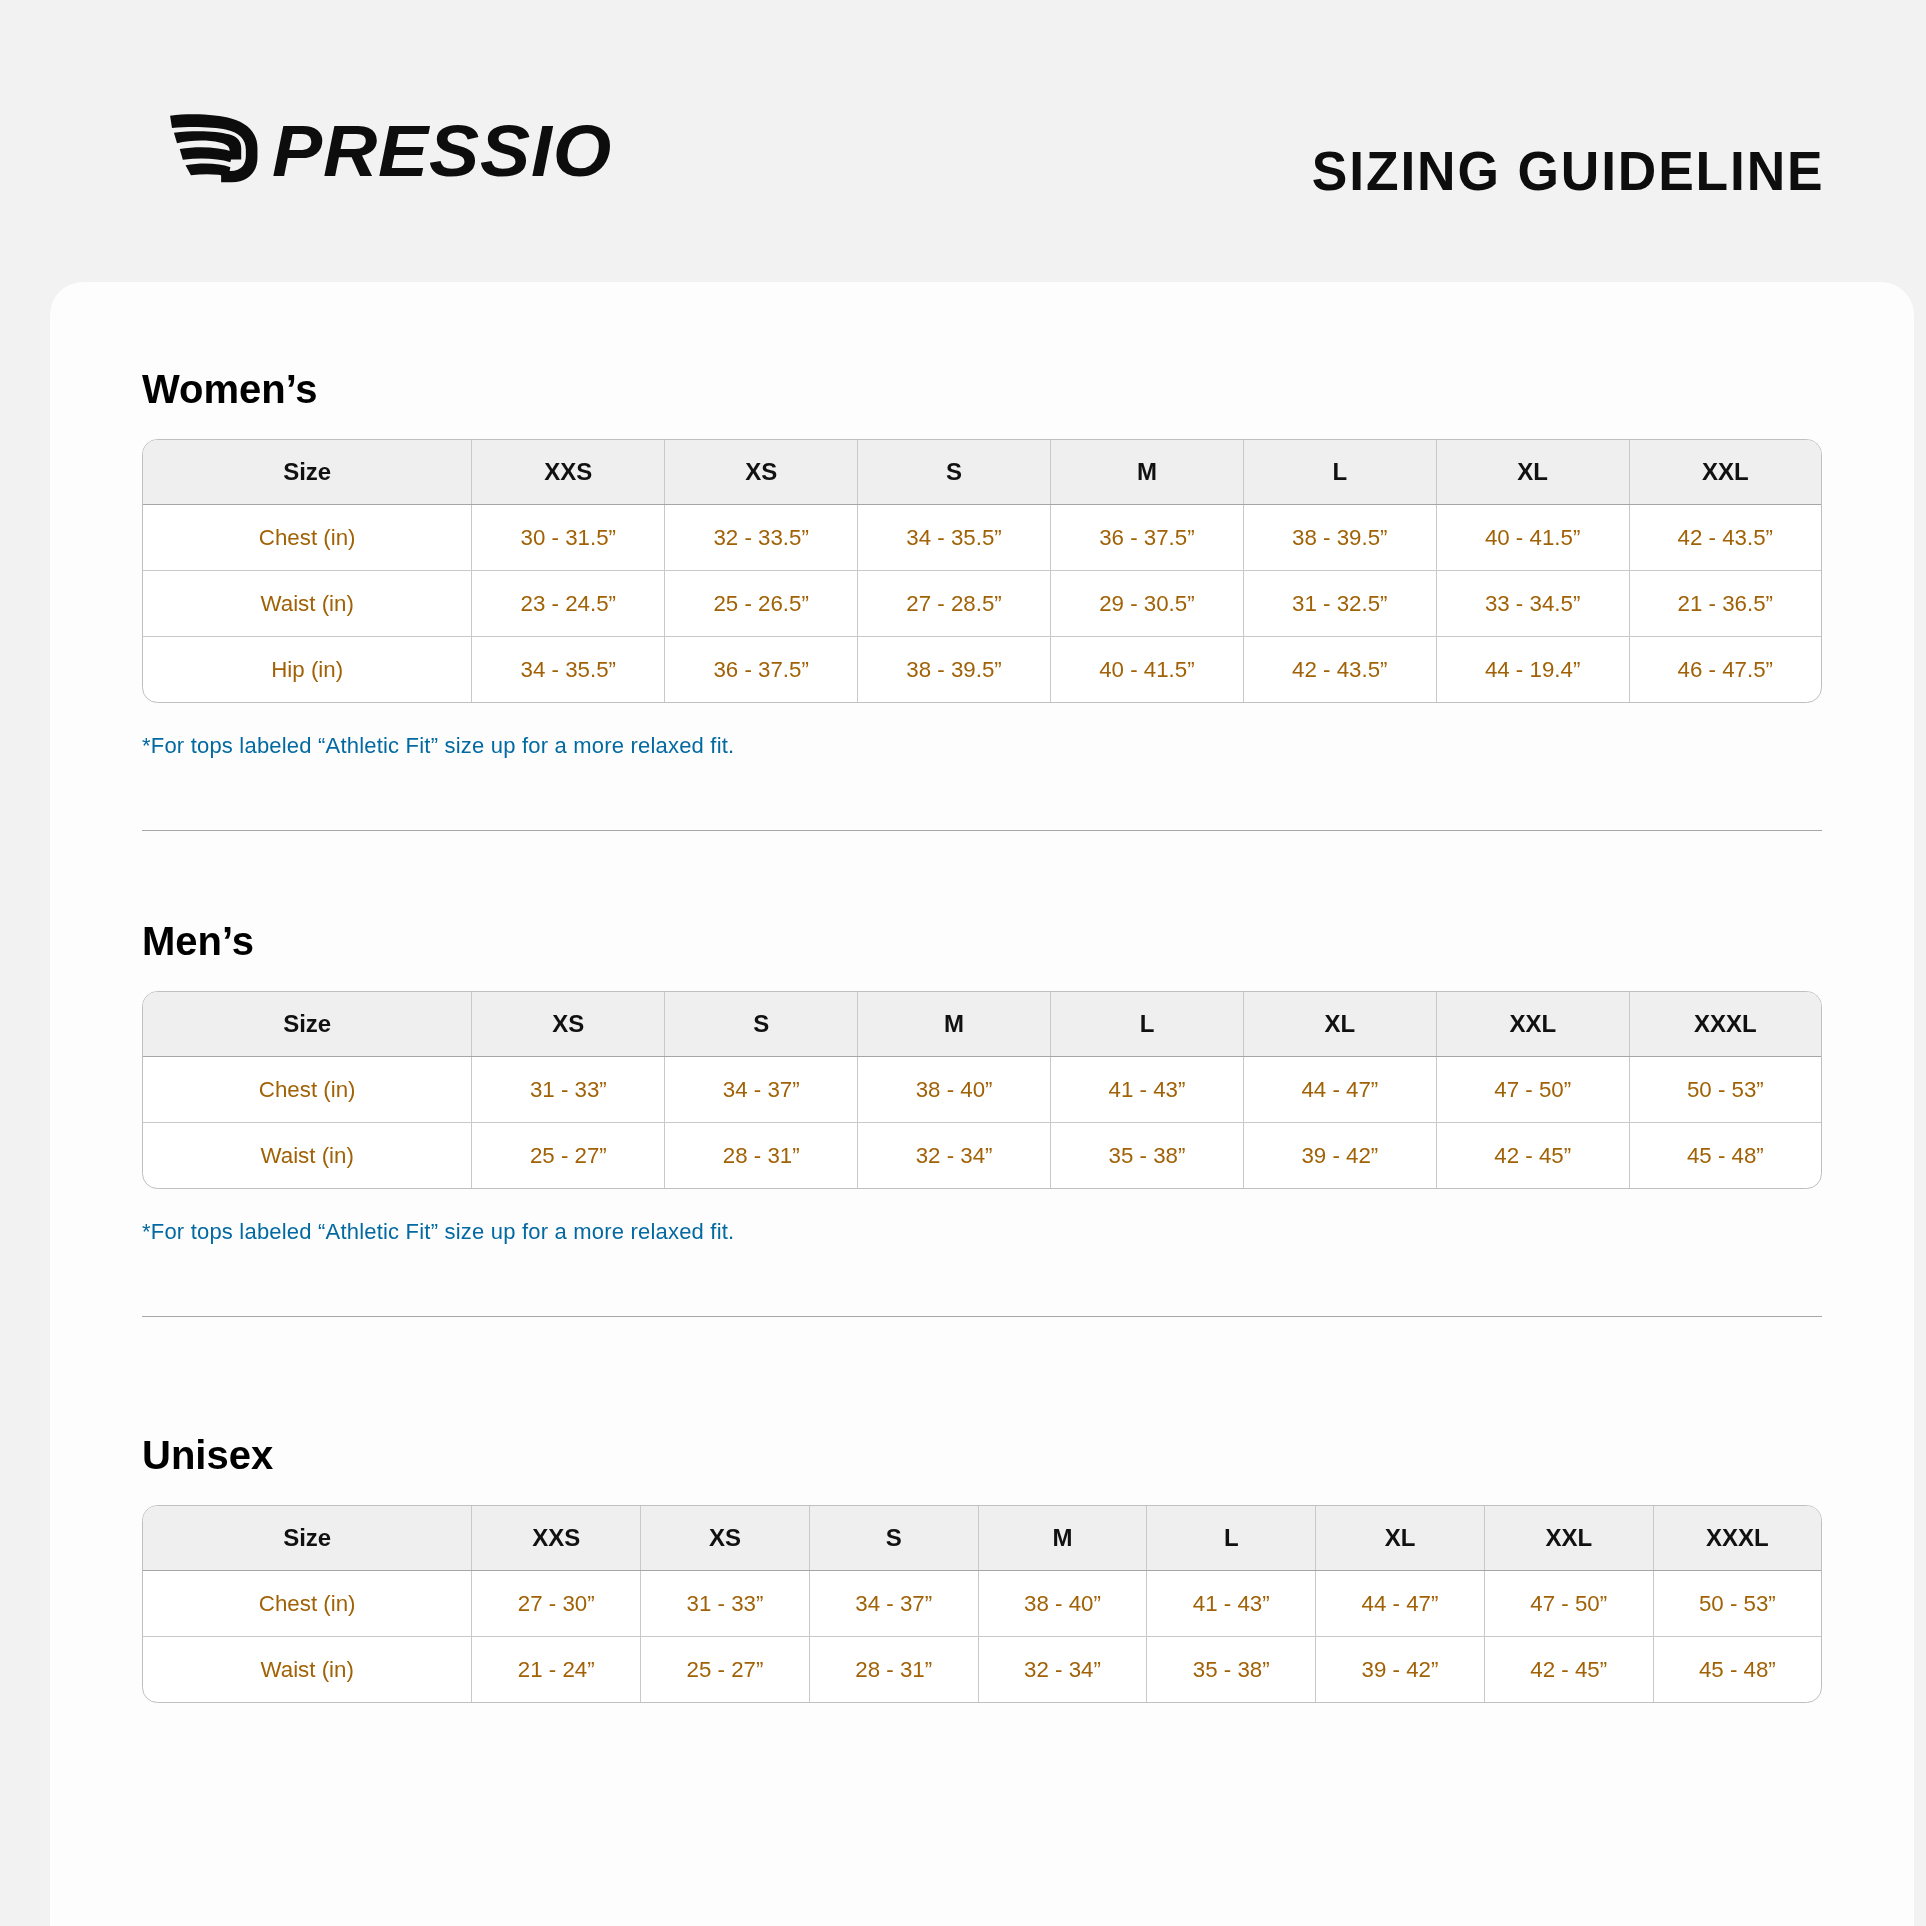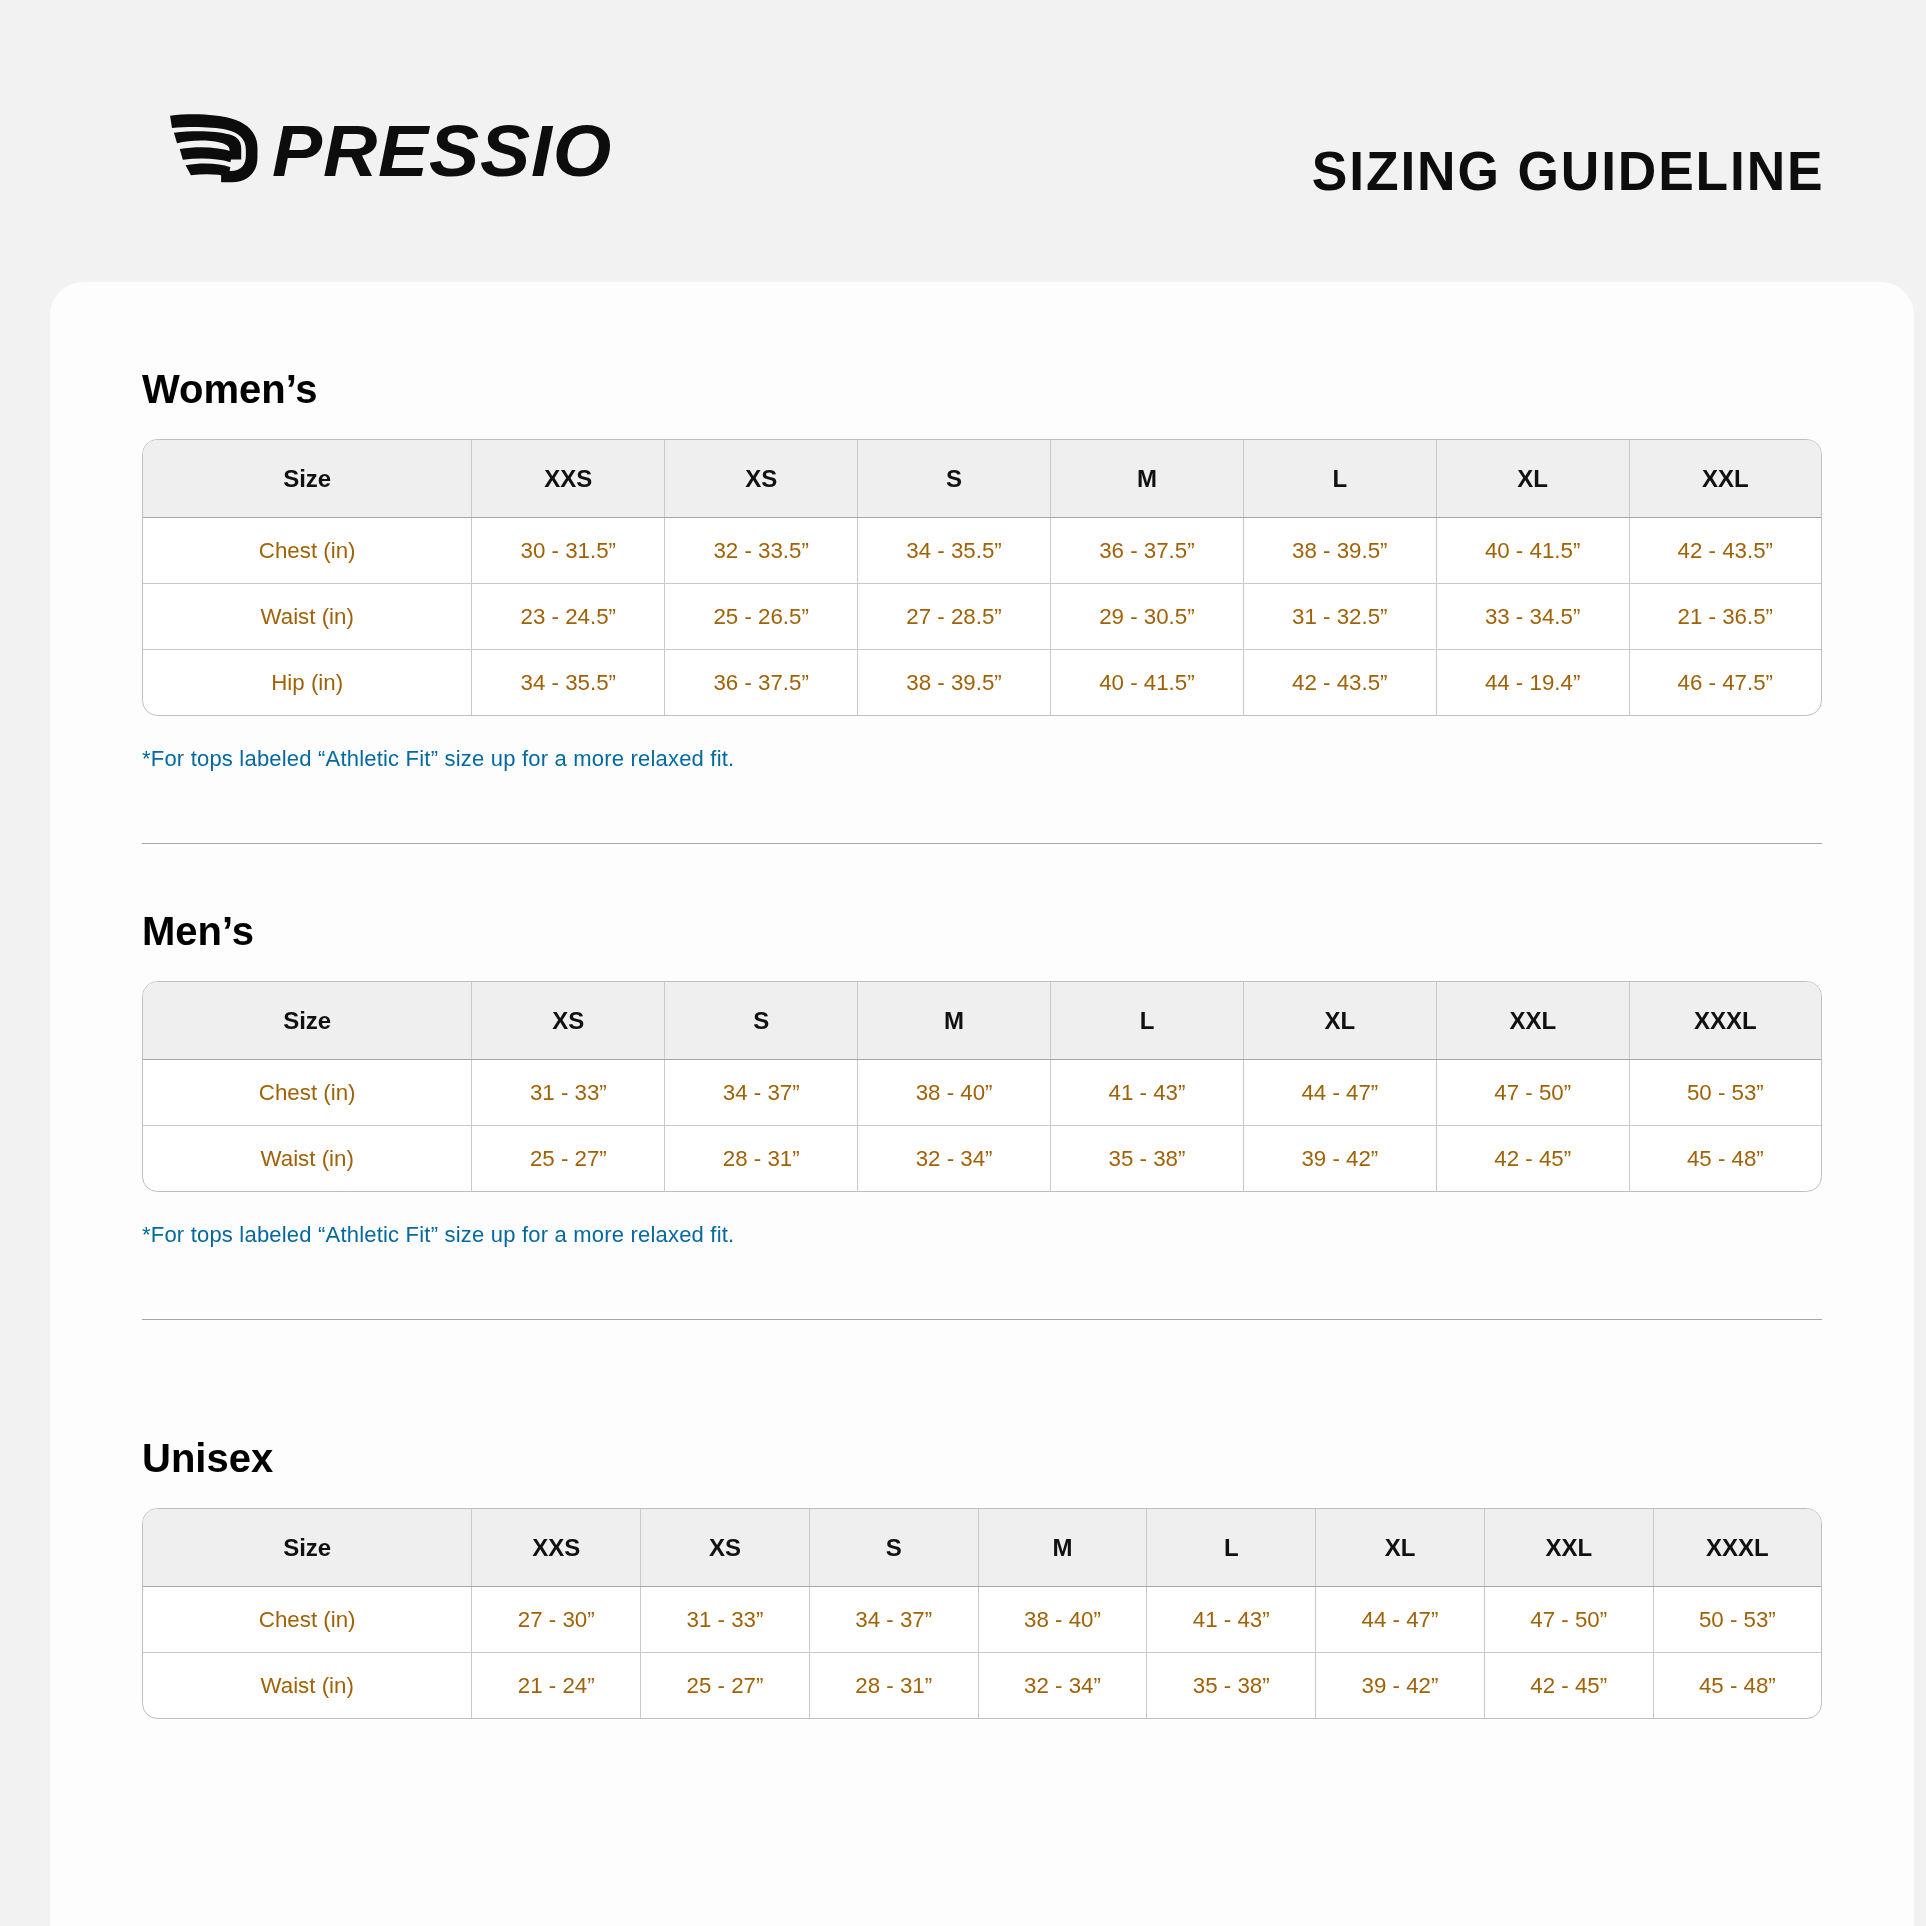--- a/index.html
+++ b/index.html
@@ -41,35 +41,35 @@
     background: #fdfdfd;
     border-radius: 33px;
     padding: 69px 92px 0 92px;
   }
 
   .section-heading {
     font-size: 40px; font-weight: bold; line-height: 1.05;
     letter-spacing: 0; color: #000000;
     margin: 17.3px 0 29px 0;
   }
-  .section-heading.after-divider-1 { margin-top: 66px; }
+  .section-heading.after-divider-1 { margin-top: 89px; }
   .section-heading.after-divider-2 { margin-top: 117px; }
 
   .table-wrap {
     border: 0.8px solid #bfbfbf;
     border-radius: 15.4px;
     overflow: hidden;
     background: #ffffff;
   }
   table { width: 100%; border-collapse: collapse; }
   th, td { text-align: center; vertical-align: middle; padding: 0 3.9px; }
   thead th {
     background: #efefef;
     font-size: 24px; font-weight: bold;
-    height: 77px; color: #111111;
+    height: 64px; color: #111111;
     border-bottom: 1.5px solid #a6a6a6;
   }
   tbody td {
     font-size: 22.3px; font-weight: normal;
     height: 65px; color: #a16207;
   }
   th + th, td + td { border-left: 0.8px solid #c9c9c9; }
   tbody tr + tr td { border-top: 0.8px solid #c9c9c9; }
   .label-col { width: 19.6%; }
 

